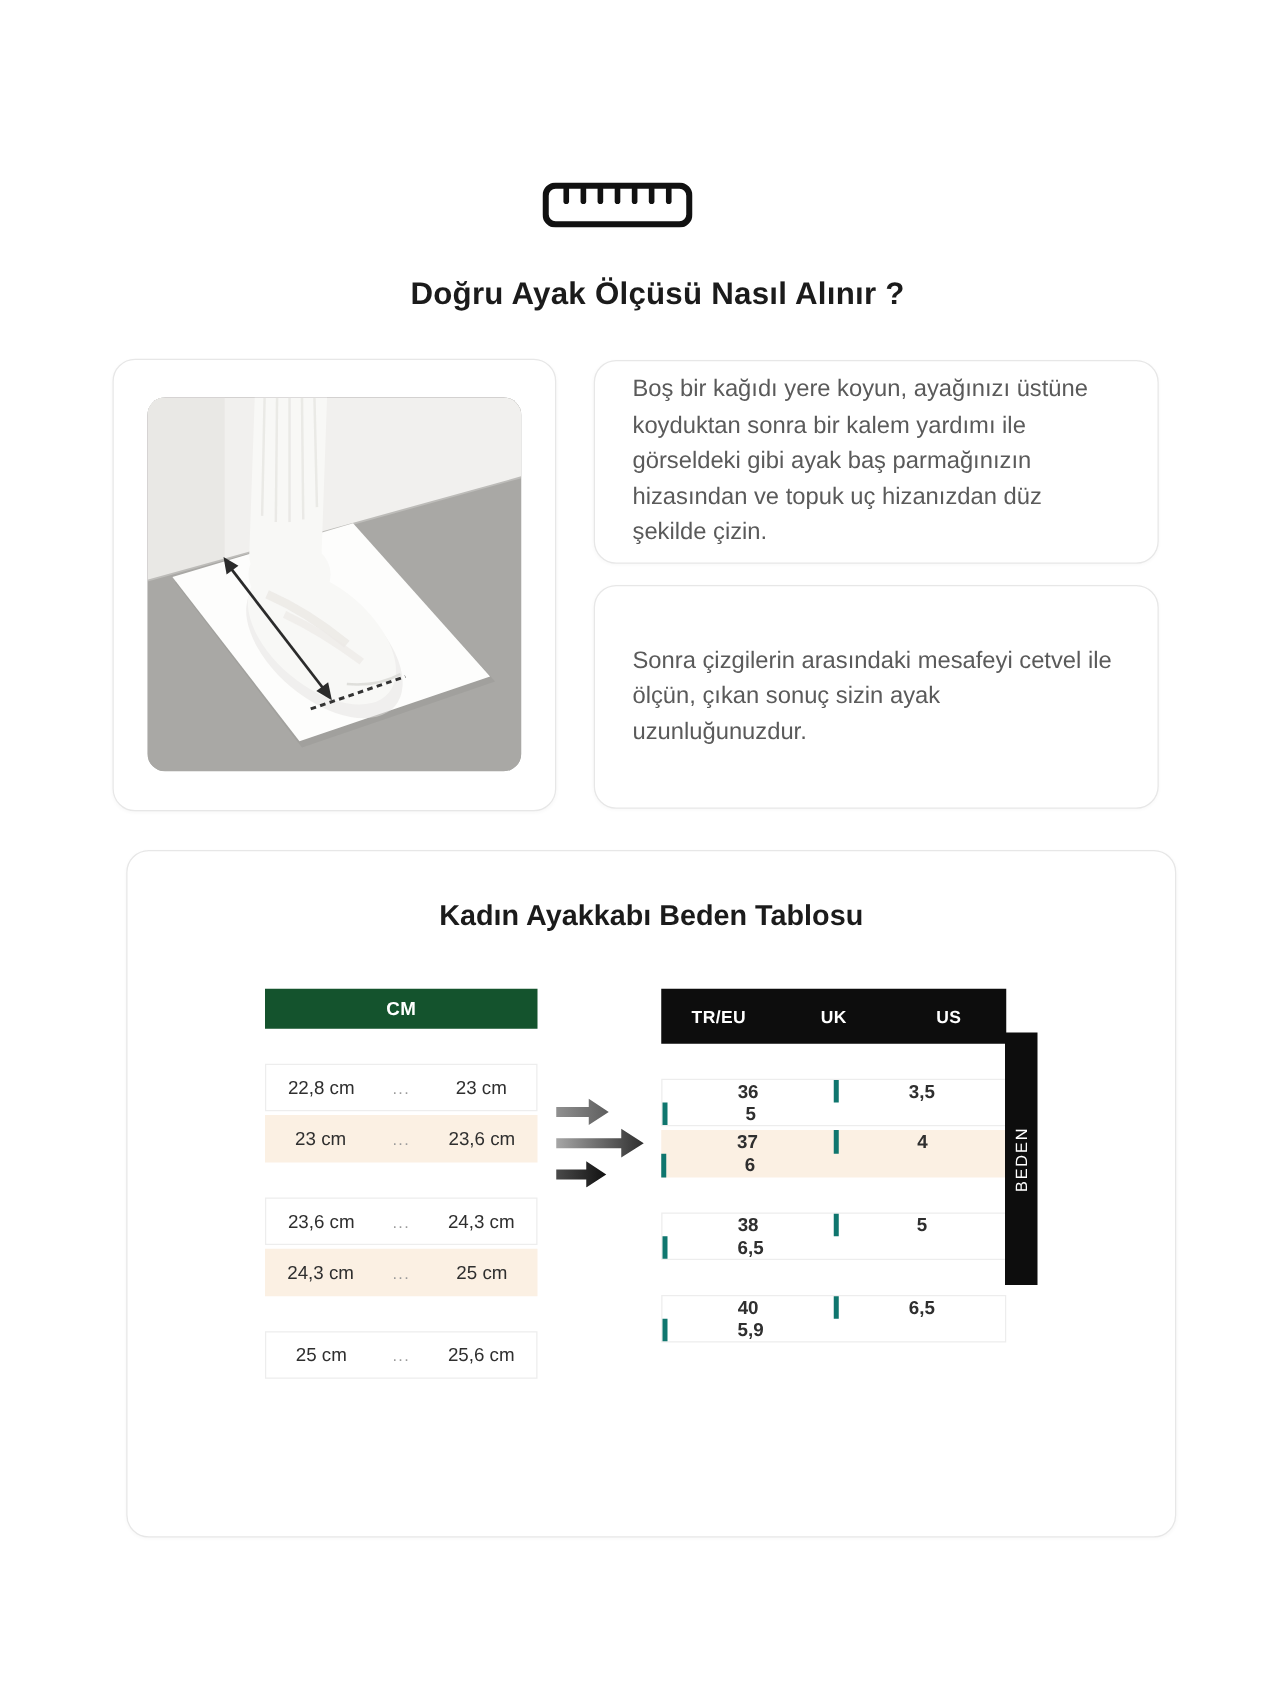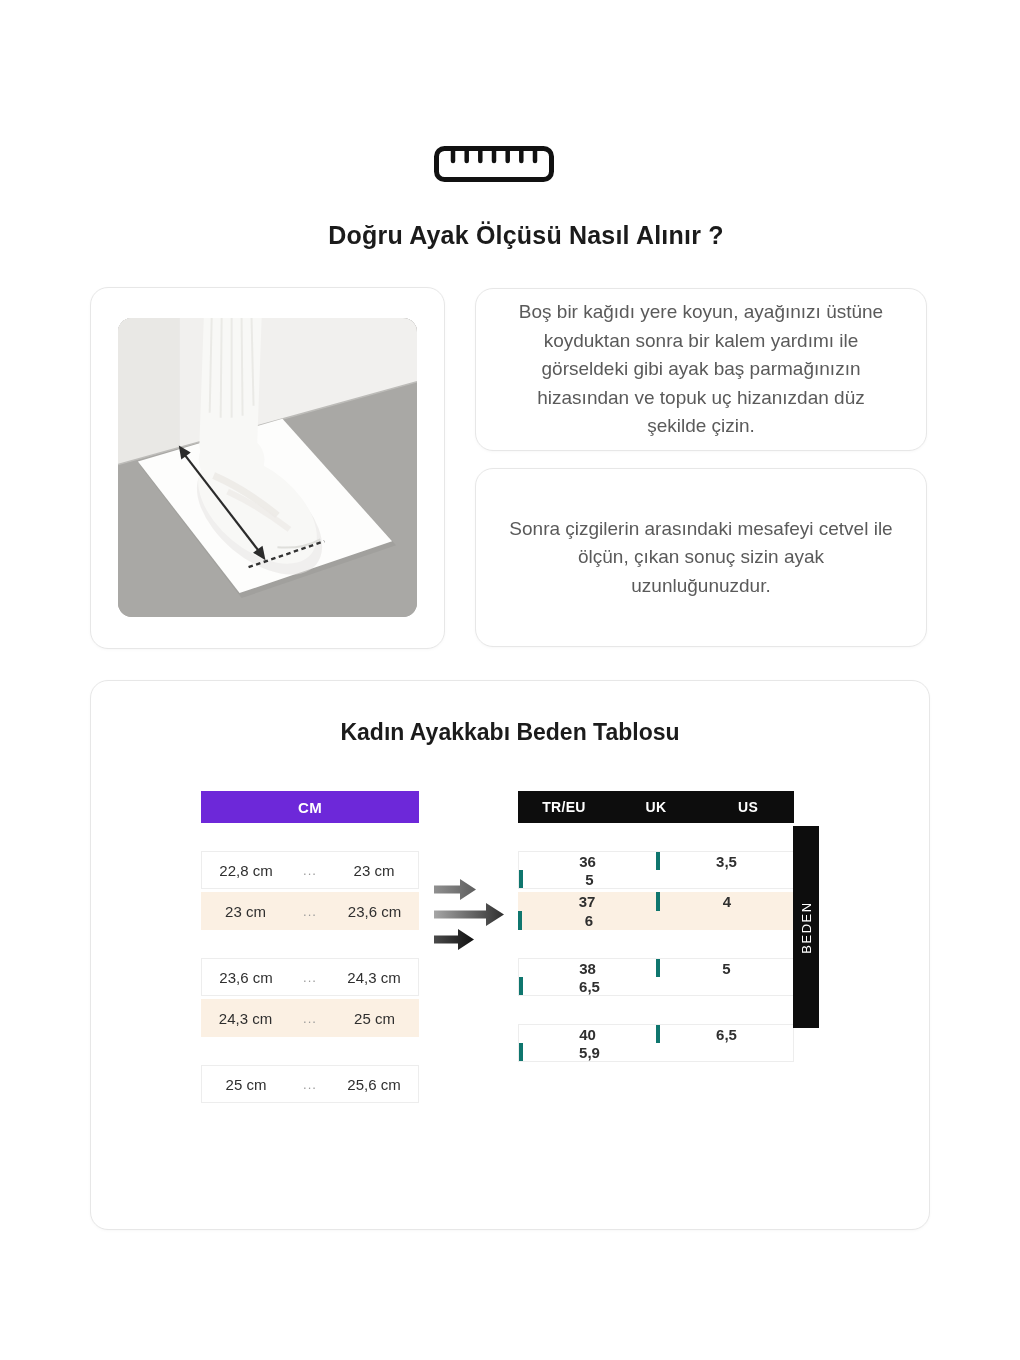--- a/index.html
+++ b/index.html
@@ -16,32 +16,32 @@
     box-shadow:0 1px 3px rgba(0,0,0,0.03); }
 
   .foot-card { left:90px; top:287px; width:355px; height:362px; }
   .photo { position:absolute; left:27px; top:30px; width:299px; height:299px;
     border-radius:14px; overflow:hidden; background:#a9a8a5; }
   .photo svg { display:block; }
 
   .text-card { left:475px; width:452px; display:flex; align-items:center; padding:0 30px; }
   .text-card-1 { top:288px; height:163px; }
   .text-card-2 { top:468px; height:179px; }
-  .text-card p { font-size:19px; line-height:28.5px; color:#5a5a5a;text-align:center; }
-
-  .table-card { left:90px; top:680px; width:840px; height:550px;padding-left:14px; }
+  .text-card p { font-size:19px; line-height:28.5px; color:#5a5a5a; }
+
+  .table-card { left:101px; top:680px; width:840px; height:550px;padding-left:14px; }
   .section-title { position:absolute; top:38px; left:0; width:100%; text-align:center;
     font-size:23px; font-weight:bold; color:#1b1b1b; }
 
   .cm-table { position:absolute; left:110px; top:110px; width:218px; }
   .size-table { position:absolute; left:427px; top:110px; width:276px; }
 
-  .thead { height:32px; background:#6d28d9; color:#ffffff; font-size:15px; font-weight:600;
+  .thead { height:32px; background:#14532d; color:#ffffff; font-size:15px; font-weight:600;
     display:flex; align-items:center; justify-content:center; letter-spacing:.4px; }
-  .thead3 { height:32px; background:#0d0d0d; color:#ffffff; font-size:14px; font-weight:600;
+  .thead3 { height:44px; background:#0d0d0d; color:#ffffff; font-size:14px; font-weight:600;
     display:grid; grid-template-columns:1fr 1fr 1fr; align-items:center; text-align:center; letter-spacing:.3px; }
 
   .trow { height:38px; margin-top:3px; display:grid; align-items:stretch;
     font-size:15px; color:#2f2f2f; text-align:center; }
   .trow.white { background:#ffffff; border:1px solid #ededed;margin-top:28px; }
   .trow.alt { background:#fbf0e3; }
   .cm-table .trow { grid-template-columns:1fr 40px 1fr; }
   .size-table .trow { grid-template-columns:1fr 1fr;font-weight:bold; }
   .cell { display:flex; align-items:center; justify-content:center; height:100%; }
   .size-table .cell + .cell { border-left:4px solid #0f766e; }

